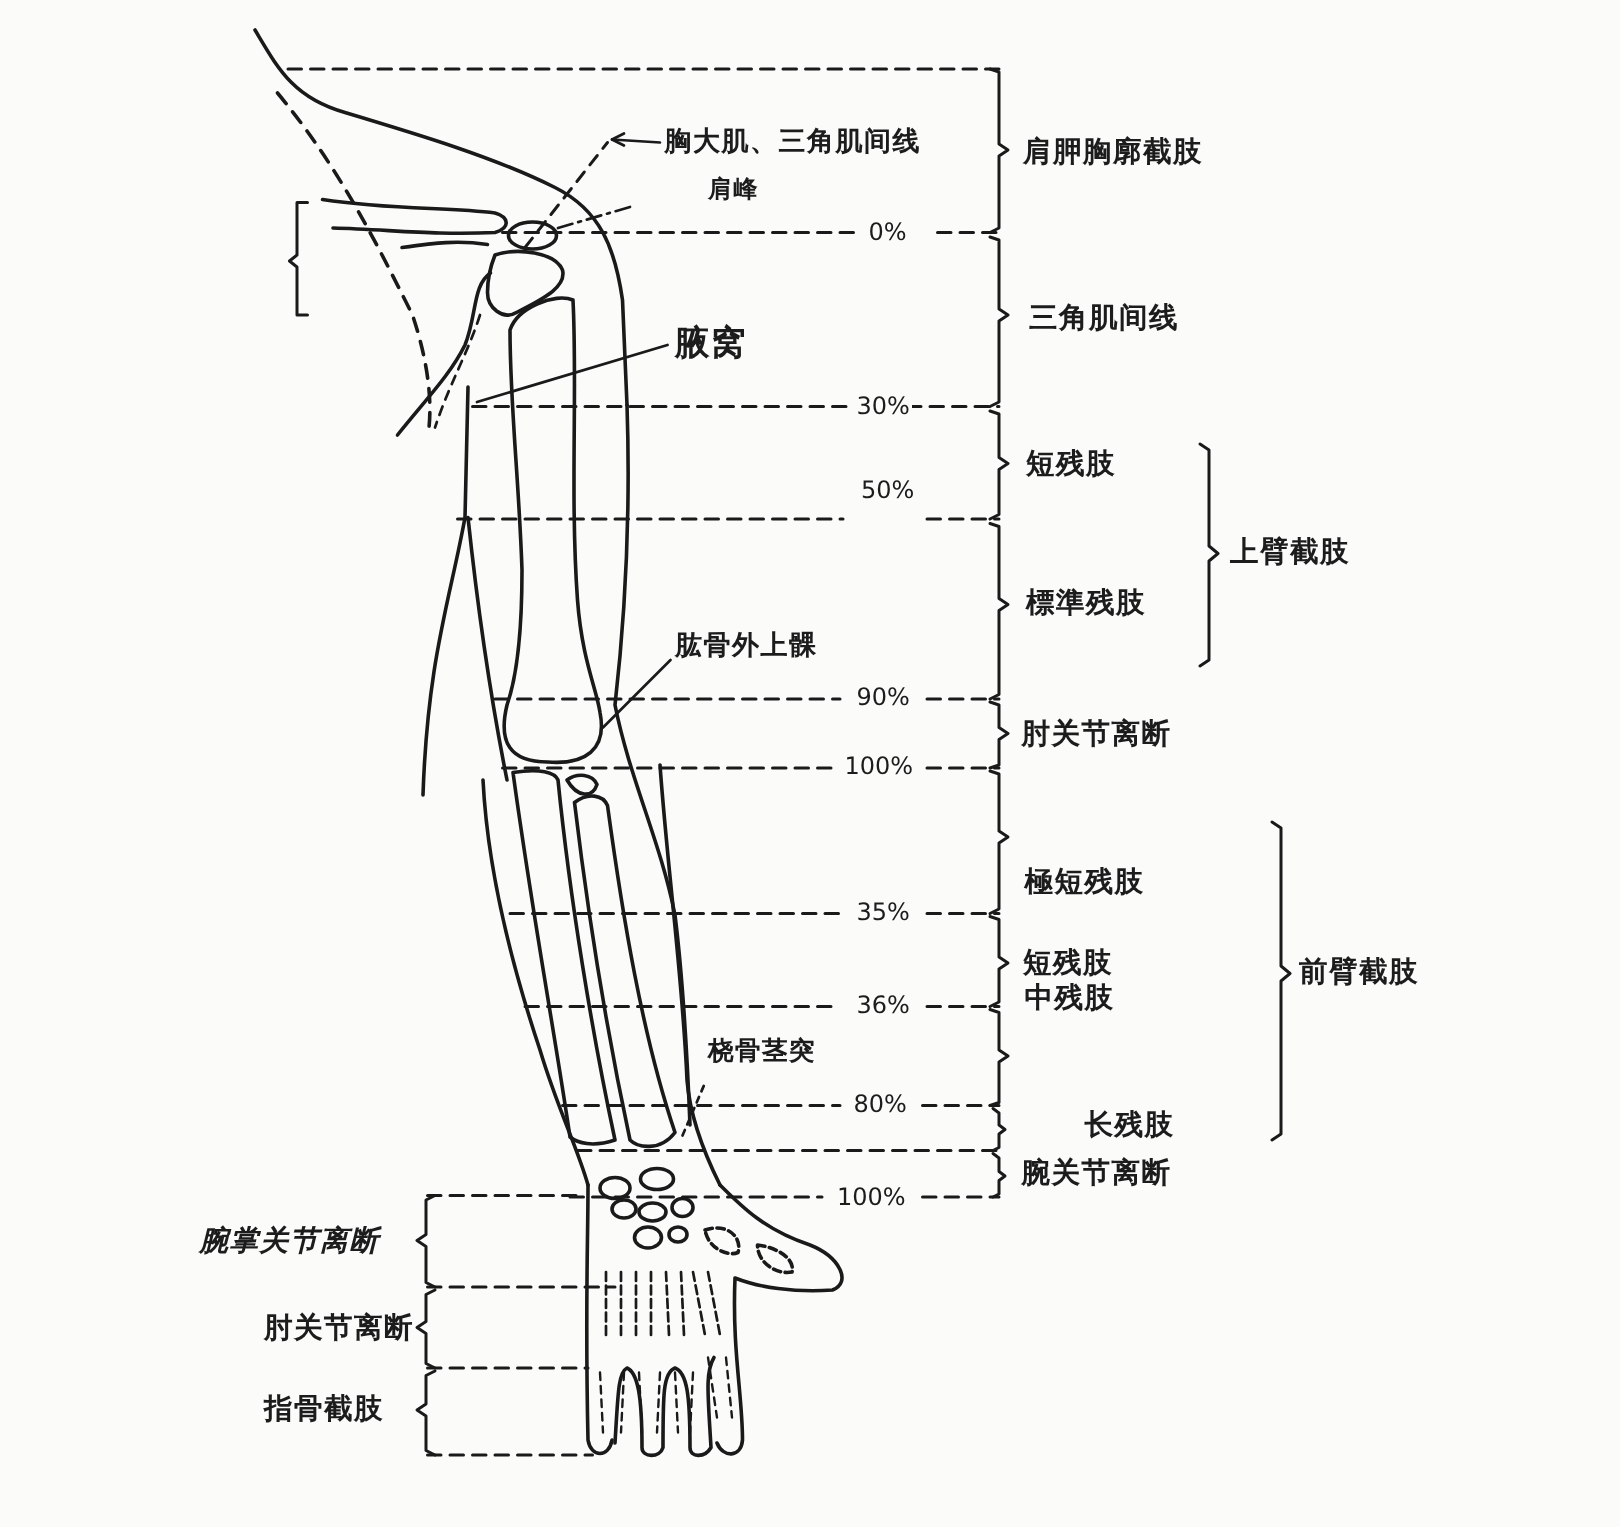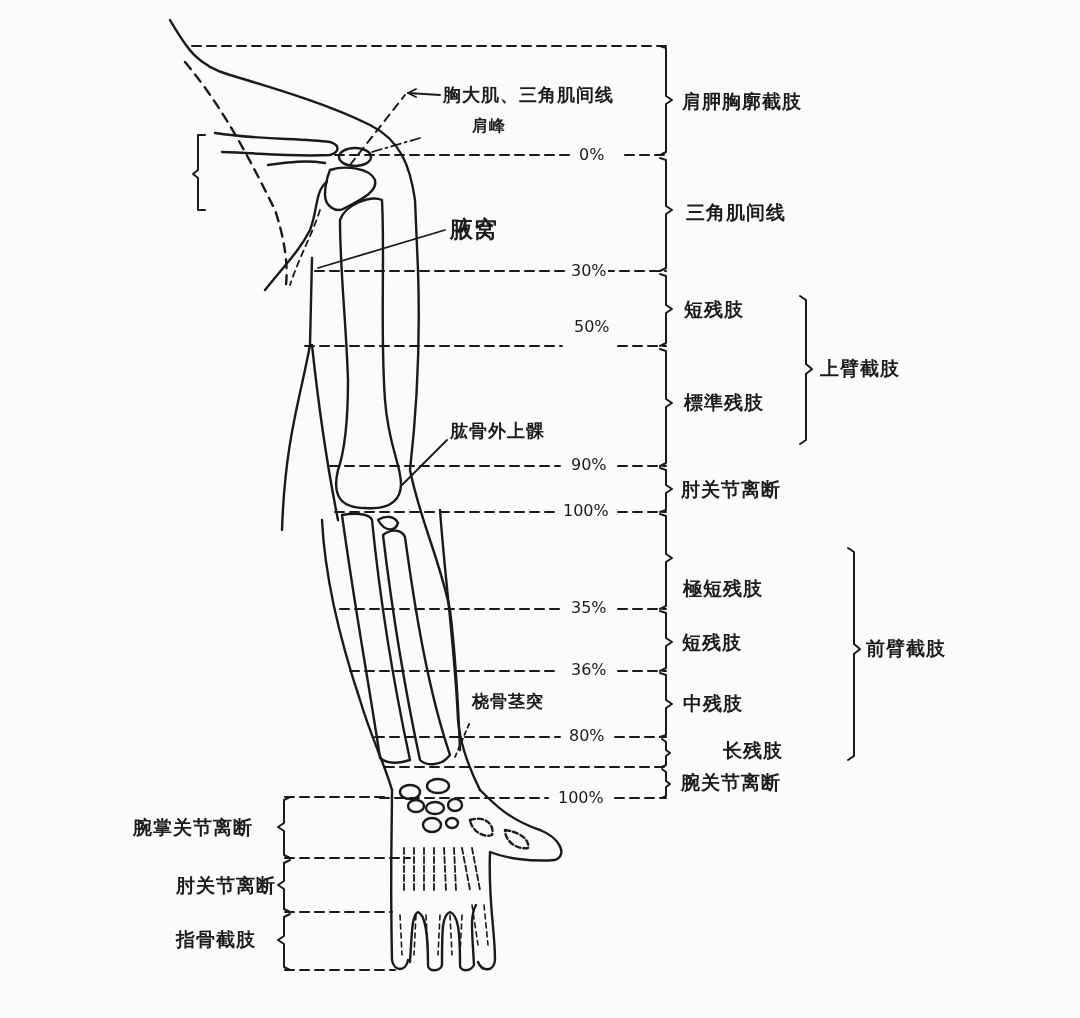--- a/index.html
+++ b/index.html
@@ -155,23 +155,23 @@
   <span class="pct" style="left:568px;top:728px;">80%</span>
   <span class="pct" style="left:557px;top:790px;">100%</span>
 
   <span class="lbl" style="left:682px;top:92px;">肩胛胸廓截肢</span>
   <span class="lbl" style="left:686px;top:203px;">三角肌间线</span>
   <span class="lbl" style="left:684px;top:300px;">短残肢</span>
   <span class="lbl" style="left:684px;top:393px;">標準残肢</span>
   <span class="lbl" style="left:681px;top:480px;">肘关节离断</span>
   <span class="lbl" style="left:683px;top:539px;margin-top:40px;">極短残肢</span>
   <span class="lbl" style="left:682px;top:633px;">短残肢</span>
-  <span class="lbl" style="left:683px;top:694px;">中残肢</span>
+  <span class="lbl" style="left:683px;top:656px;">中残肢</span>
   <span class="lbl" style="left:683px;top:741px;margin-left:40px;">长残肢</span>
   <span class="lbl" style="left:681px;top:773px;">腕关节离断</span>
 
   <span class="lbl" style="left:820px;top:359px;">上臂截肢</span>
   <span class="lbl" style="left:866px;top:639px;text-align:center;">前臂截肢</span>
 
-  <span class="lbl" style="left:133px;top:818px;">腕掌关节离断</span>
+  <span class="lbl" style="left:133px;top:818px;font-style:italic;">腕掌关节离断</span>
   <span class="lbl" style="left:176px;top:876px;">肘关节离断</span>
   <span class="lbl" style="left:176px;top:930px;">指骨截肢</span>
 </div>
 
 </body></html>

